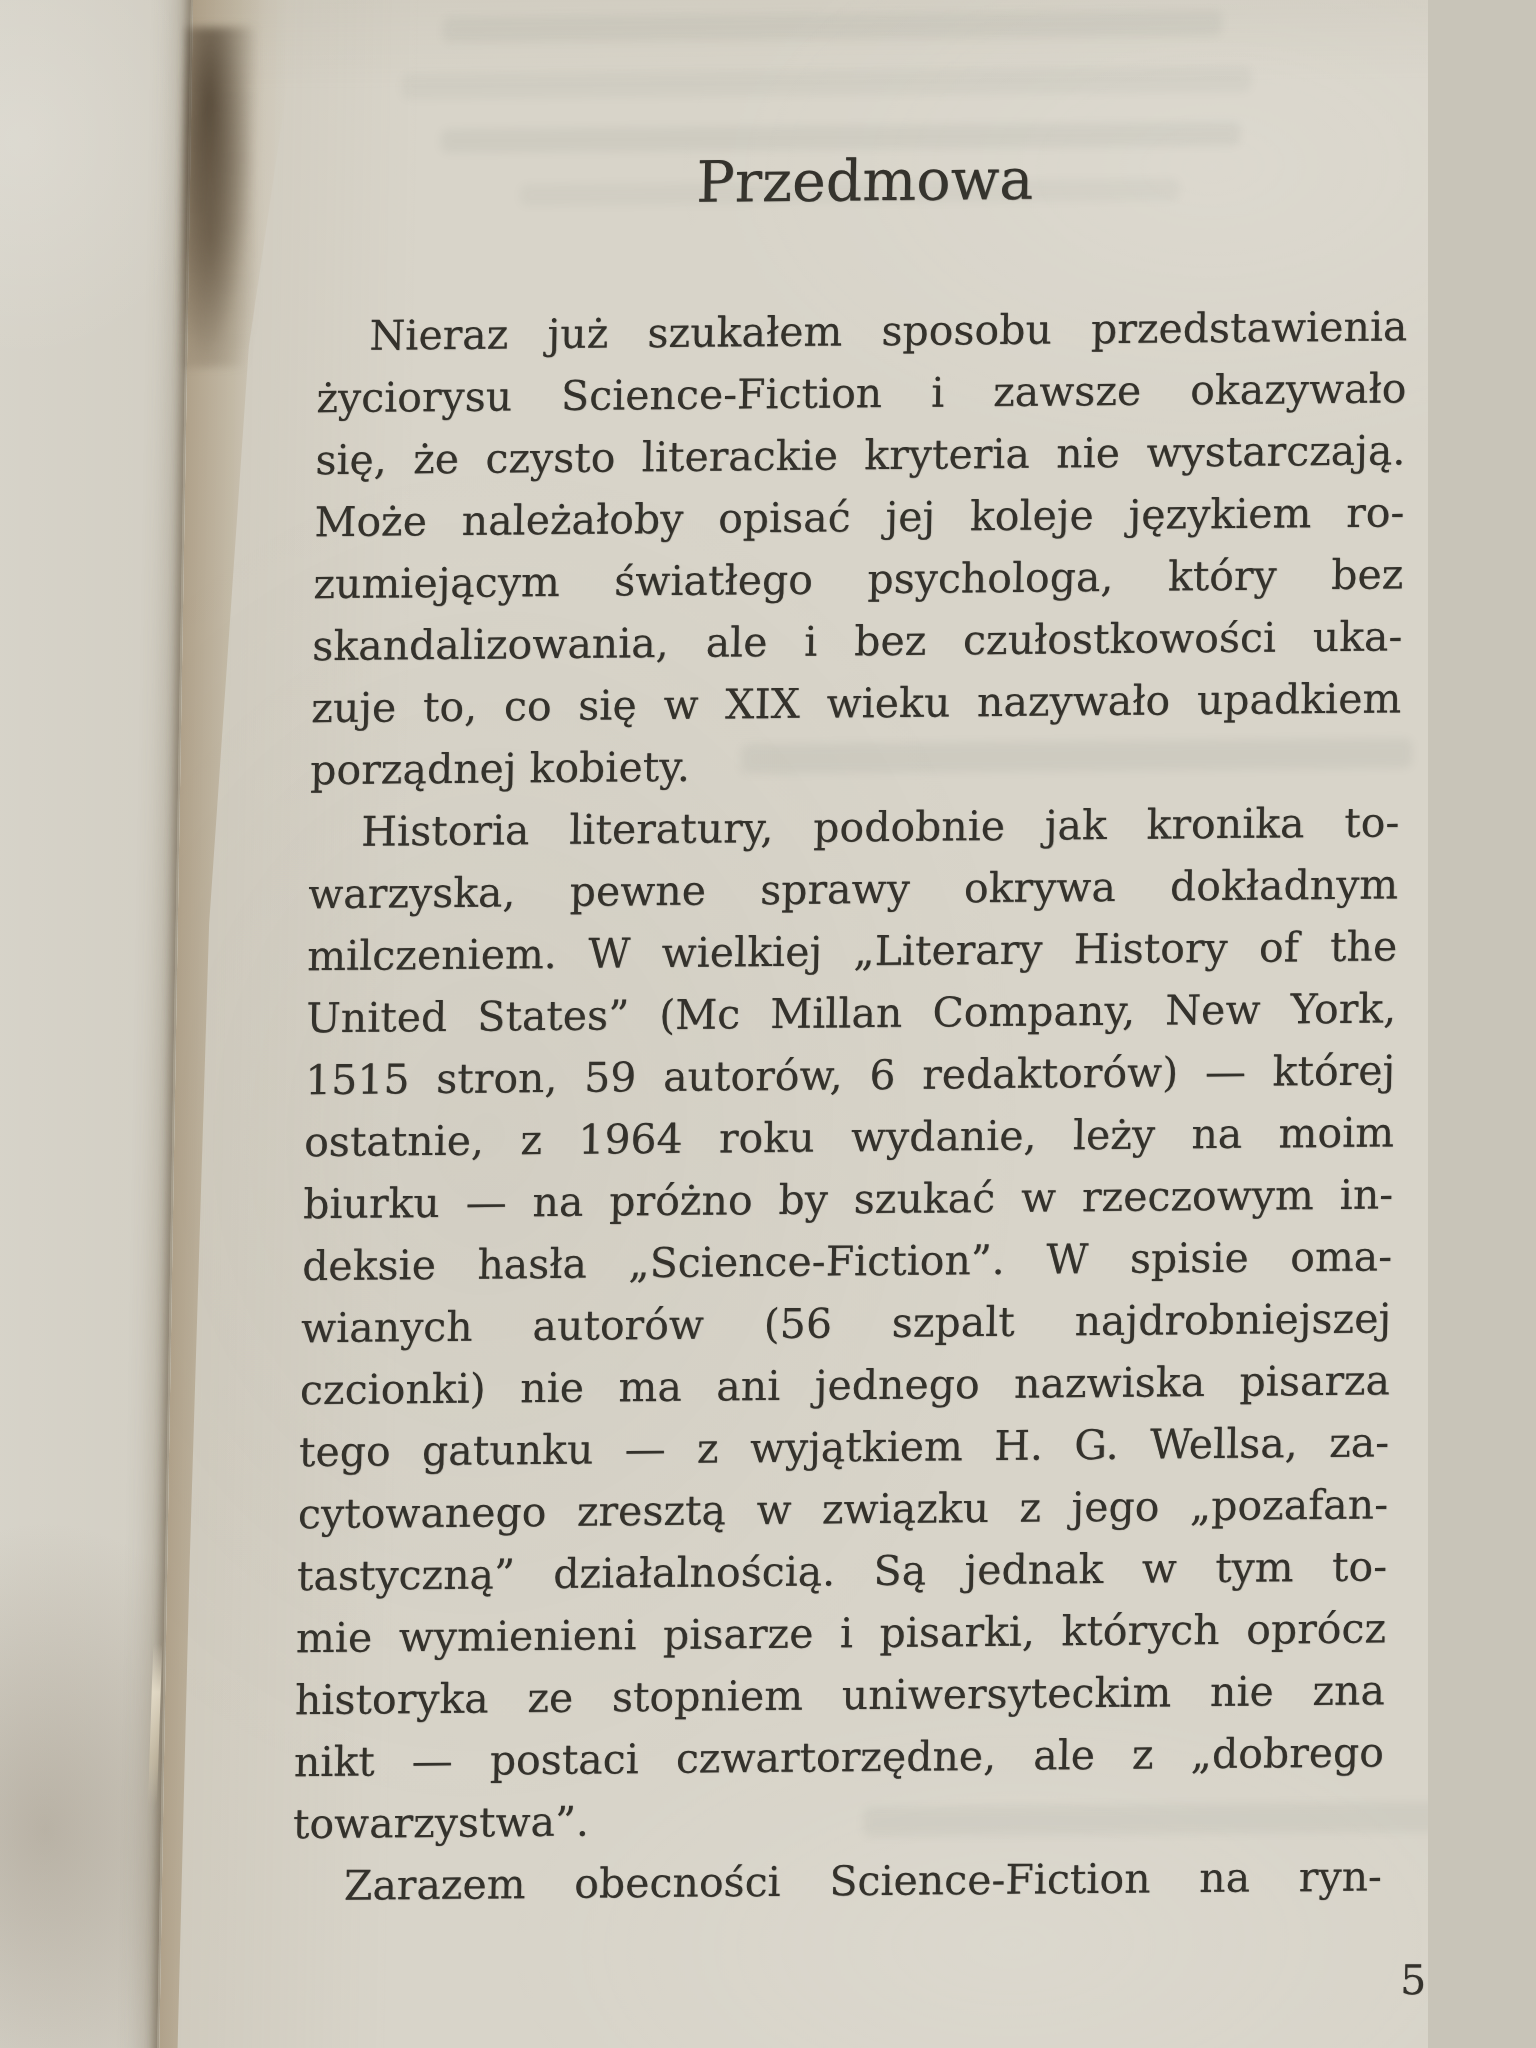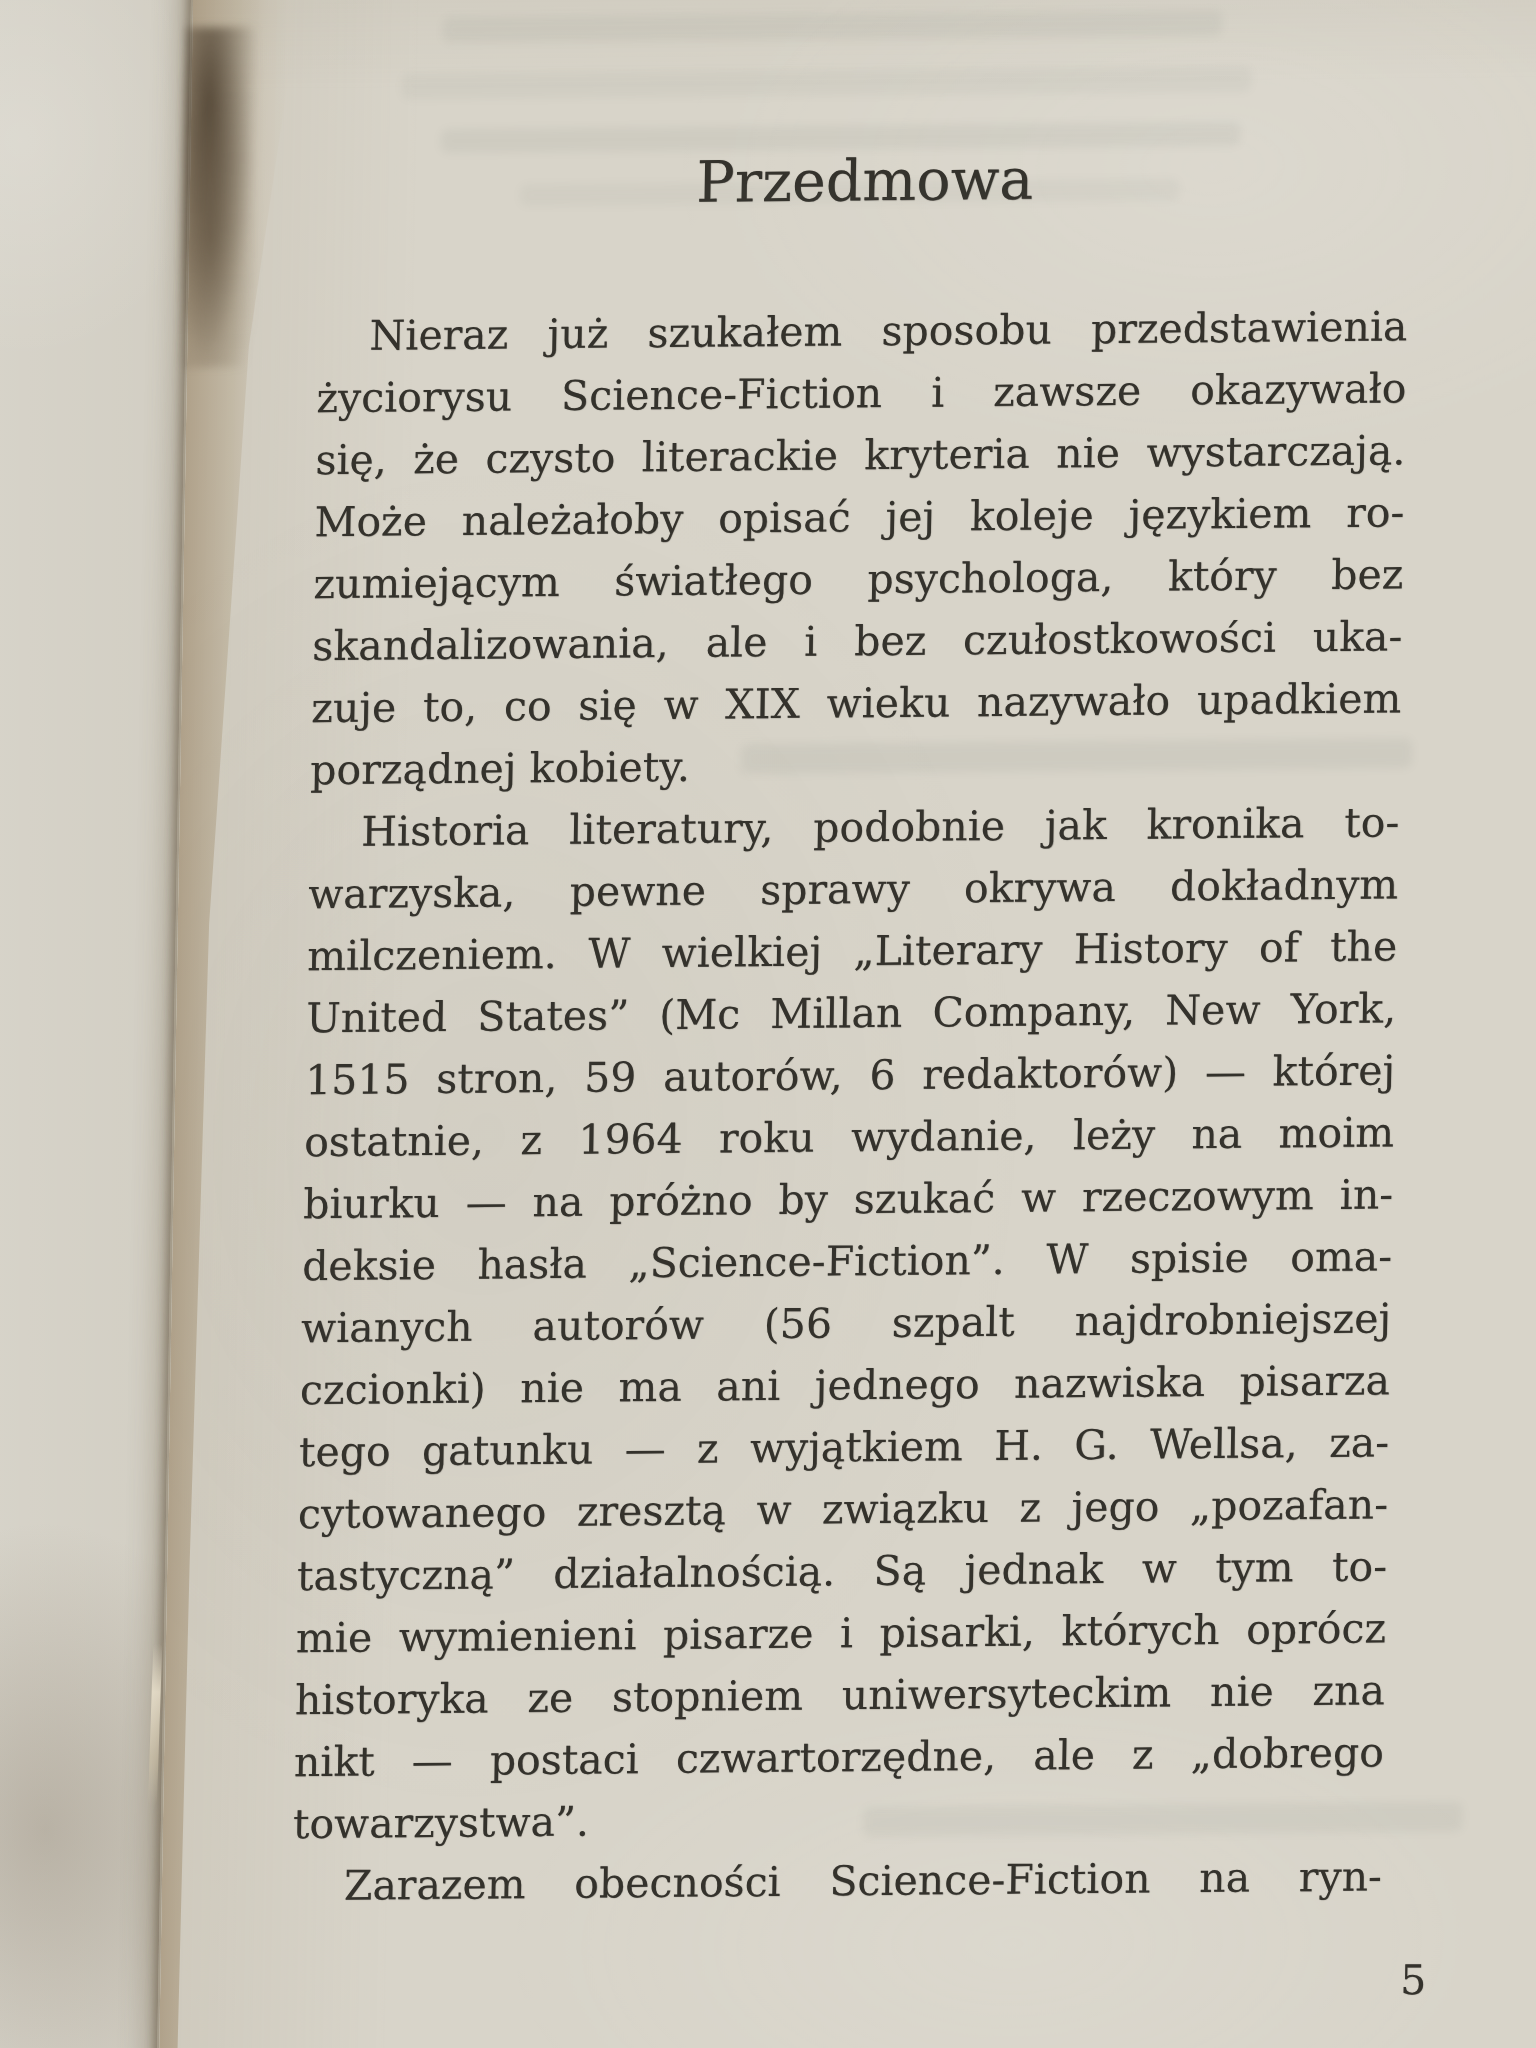--- a/index.html
+++ b/index.html
@@ -1,17 +1,17 @@
 <!DOCTYPE html>
 <html><head>
 <meta charset="utf-8">
 <style>
   html,body{margin:0;padding:0;background:#c8c4b8;}
   .photo{
-    position:relative;width:1536px;height:2048px;overflow:hidden;
+    position:relative;width:1428px;height:2048px;overflow:hidden;
     font-family:"DejaVu Serif", serif;
     background-color:#d2cec3;
     background-image:
       radial-gradient(ellipse 320px 440px at 45px 1830px, rgba(118,104,86,.30), transparent 70%),
       radial-gradient(ellipse 280px 320px at 20px 140px, rgba(255,255,252,.16), transparent 70%),
       linear-gradient(to right, rgba(255,255,252,.10), transparent 190px);
   }
   .main-page{
     position:absolute;left:174px;top:-45px;width:1420px;height:2140px;
     transform:matrix(1,-0.009,-0.0165,1,0,0);

